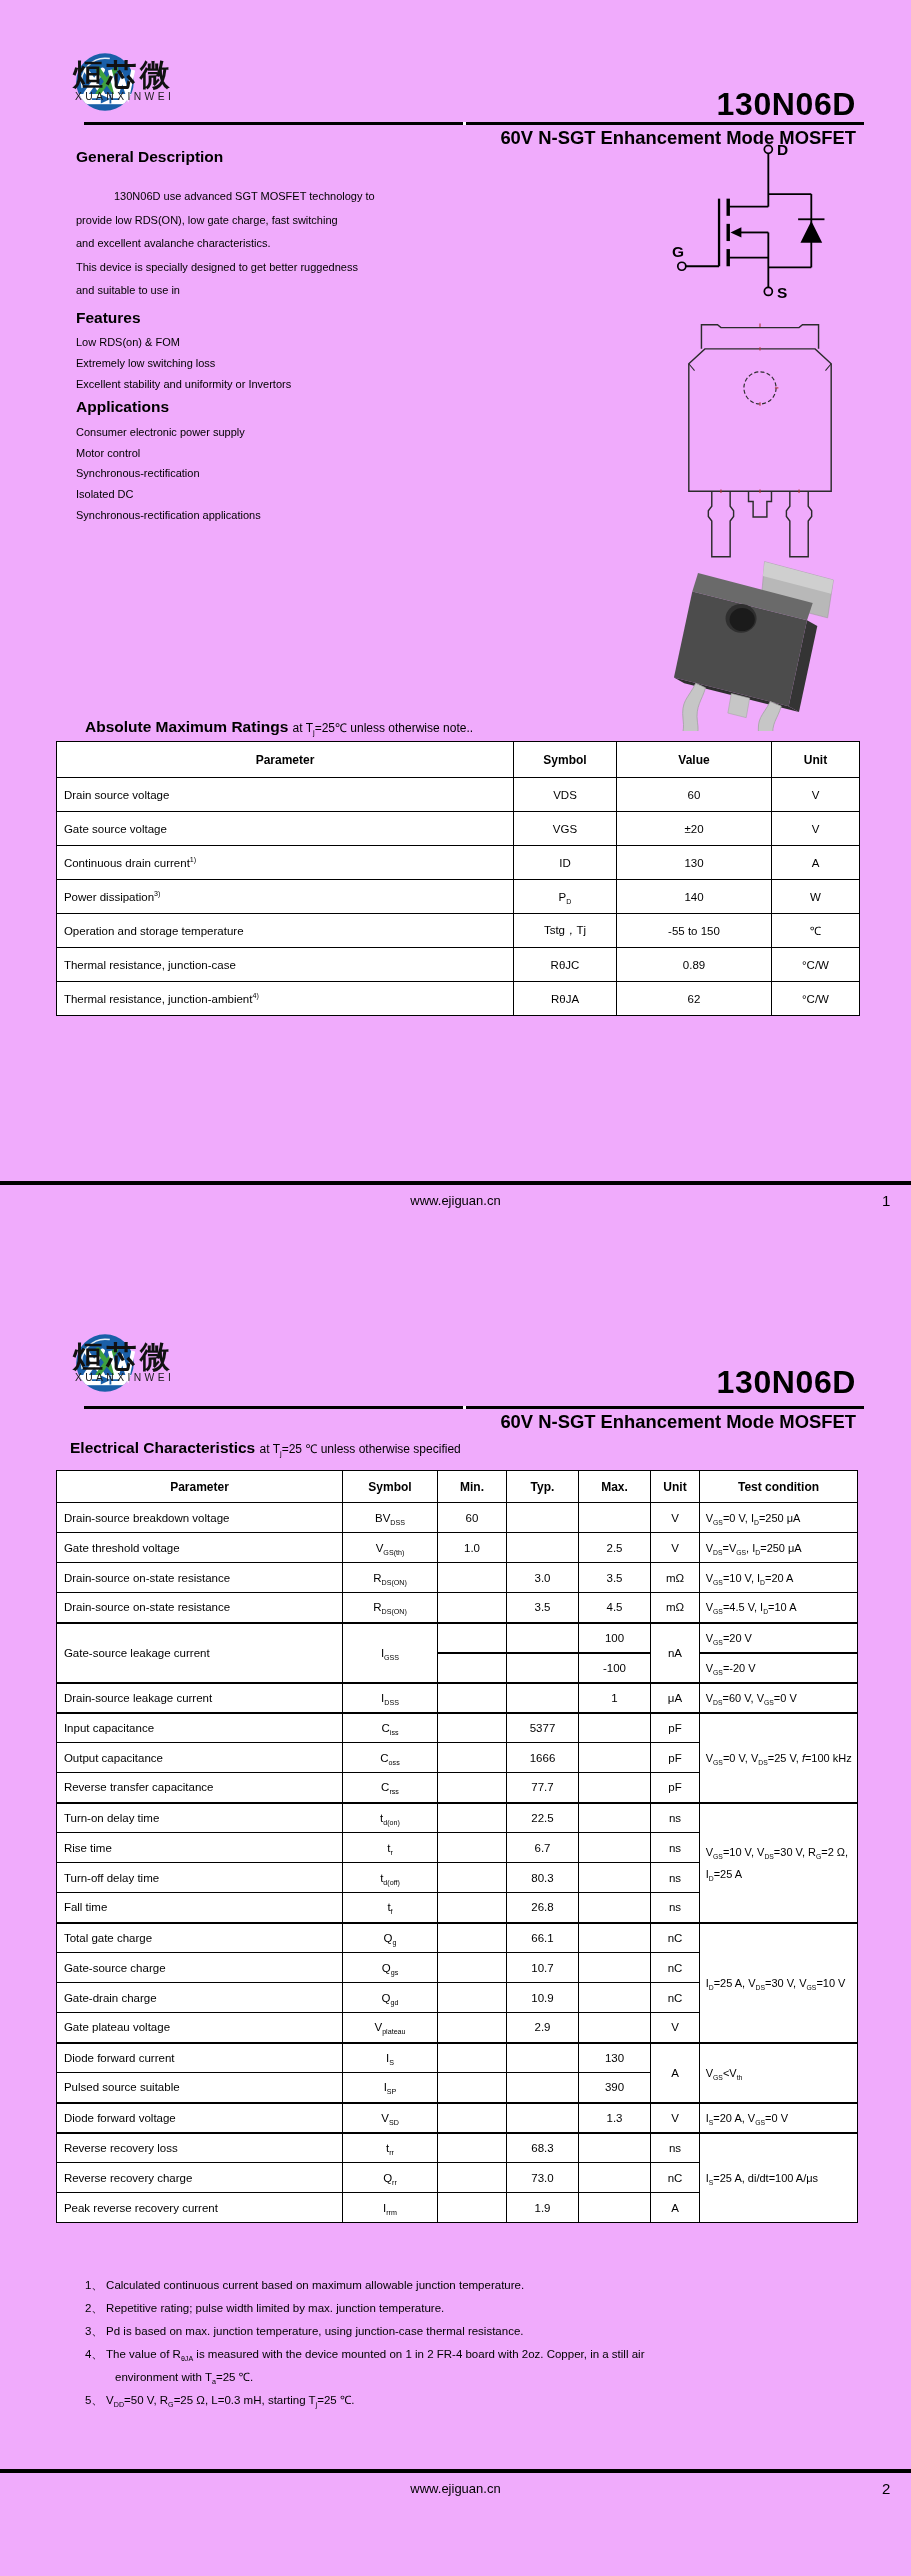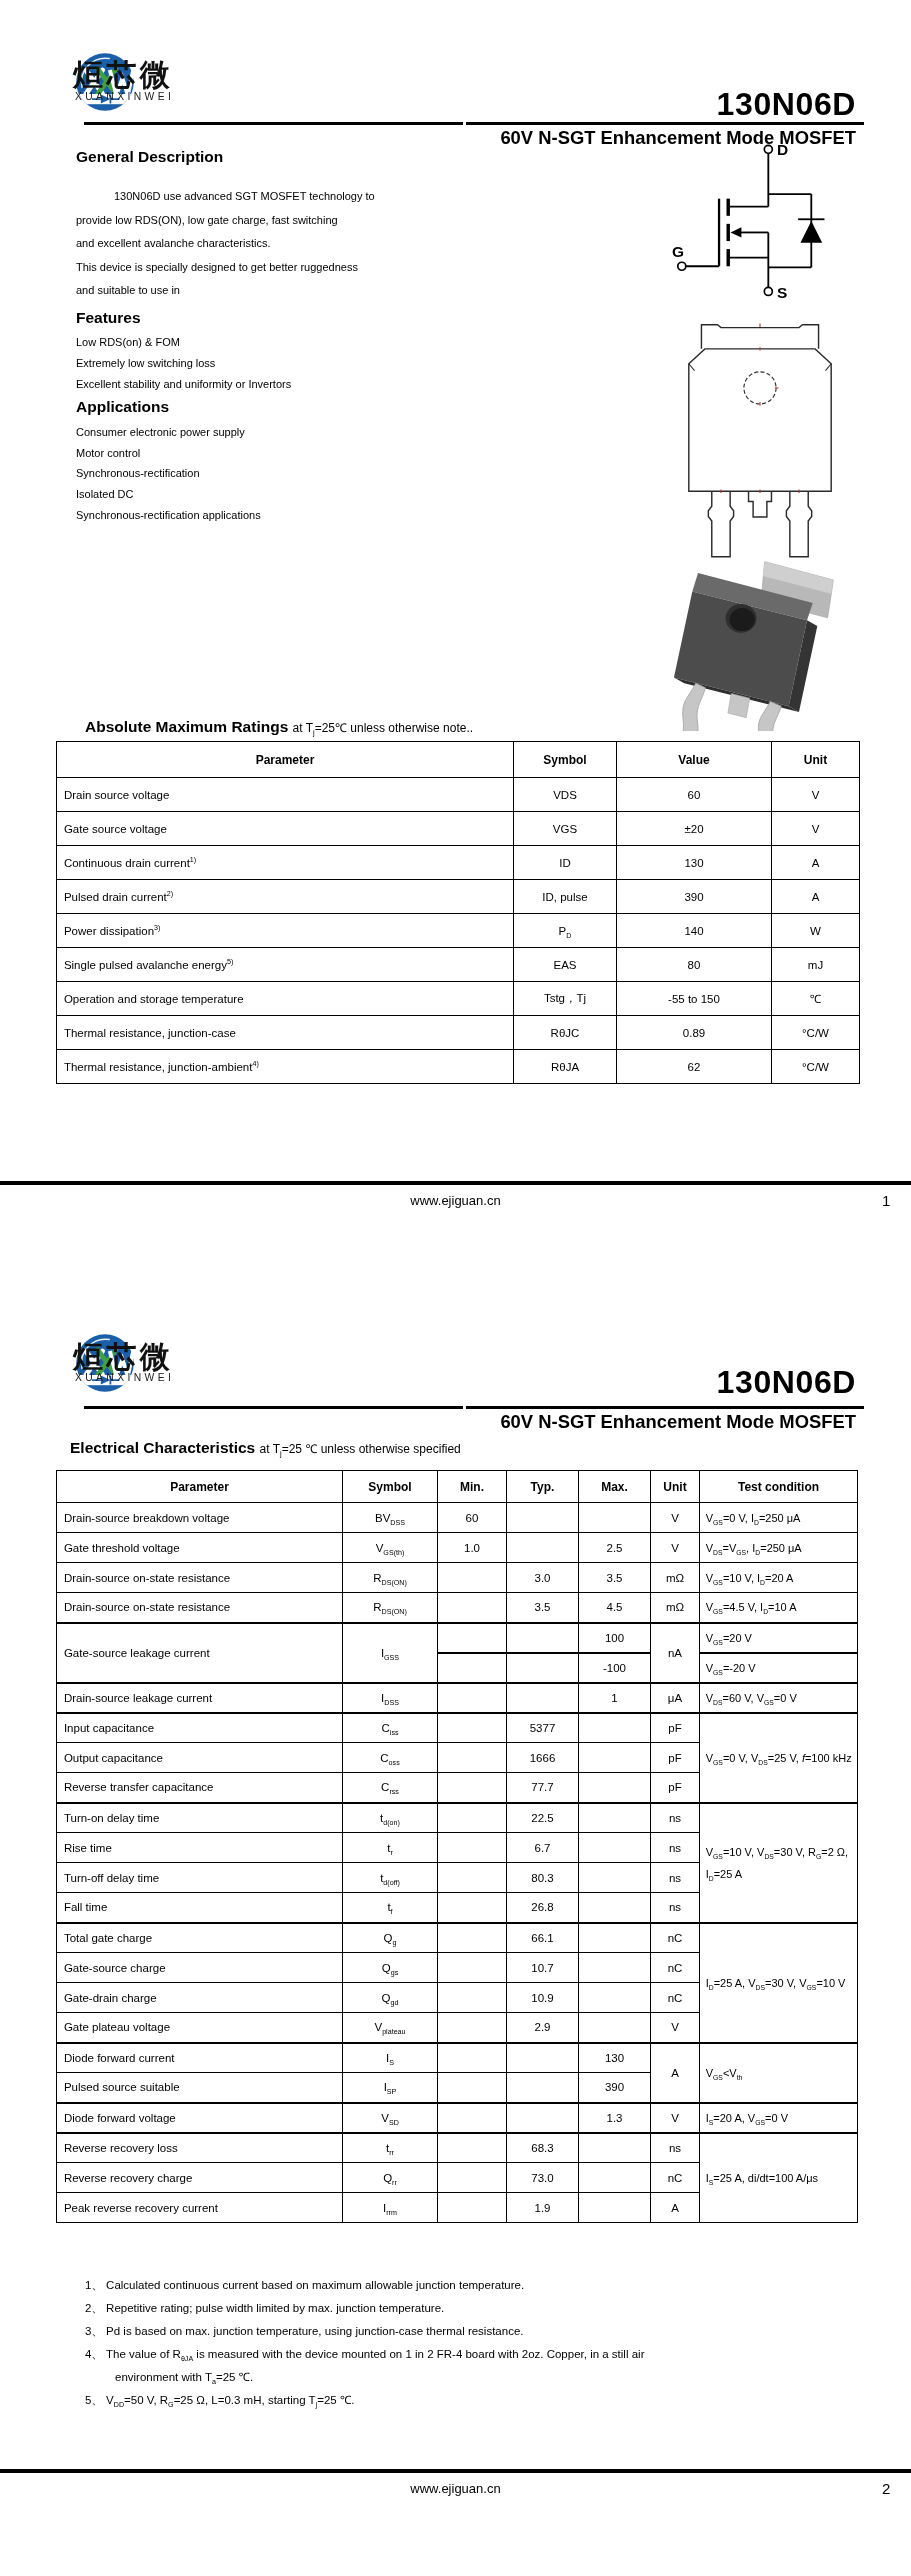--- a/index.html
+++ b/index.html
@@ -1,16 +1,16 @@
 <!DOCTYPE html>
 <html style="font-size:9.2px"><head>
 <meta charset="utf-8">
 <style>
   html,body{margin:0;padding:0;background:#e8e8e8;}
-  .canvas{position:relative;width:911px;height:2576px;background:#ffffff;
+  .canvas{position:relative;width:911px;height:2576px;background:#f0abfc;
           font-family:"Liberation Sans", sans-serif;color:#000;overflow:hidden;}
   .abs{position:absolute;}
   .brand-zh{position:absolute;left:73px;font-size:30px;font-weight:bold;letter-spacing:3.4px;color:#111;top:4.6px;}
   .brand-en{position:absolute;left:75px;top:38px;font-size:10.3px;letter-spacing:3.4px;color:#1b1b1b;}
   .part-title{position:absolute;right:55px;font-size:32px;font-weight:bold;letter-spacing:0.6px;}
   .rule{position:absolute;left:84px;width:780px;height:3.4px;background:#000;}
   .rule::after{content:"";position:absolute;left:379px;top:0;width:2.9px;height:3.4px;background:#fff;}
   .subtitle{position:absolute;right:55px;font-size:18.4px;font-weight:bold;}
 
   .h2{position:absolute;font-size:15.5px;font-weight:bold;}
@@ -207,36 +207,24 @@
           <td>±20</td>
           <td>V</td>
         </tr>
         <tr style="height: 34px;">
           <td class="cl">Continuous drain current<sup>1)</sup></td>
           <td>ID</td>
           <td>130</td>
           <td>A</td>
         </tr>
         <tr style="height: 34px;">
-          <td class="cl">Pulsed drain current<sup>2)</sup></td>
-          <td>ID, pulse</td>
-          <td>390</td>
-          <td>A</td>
-        </tr>
-        <tr style="height: 34px;">
           <td class="cl">Power dissipation<sup>3)</sup></td>
           <td>P<sub>D</sub></td>
           <td>140</td>
           <td>W</td>
-        </tr>
-        <tr style="height: 34px;">
-          <td class="cl">Single pulsed avalanche energy<sup>5)</sup></td>
-          <td>EAS</td>
-          <td>80</td>
-          <td>mJ</td>
         </tr>
         <tr style="height: 34px;">
           <td class="cl">Operation and storage temperature</td>
           <td>Tstg，Tj</td>
           <td>-55 to 150</td>
           <td>℃</td>
         </tr>
         <tr style="height: 34px;">
           <td class="cl">Thermal resistance, junction-case</td>
           <td>RθJC</td>

